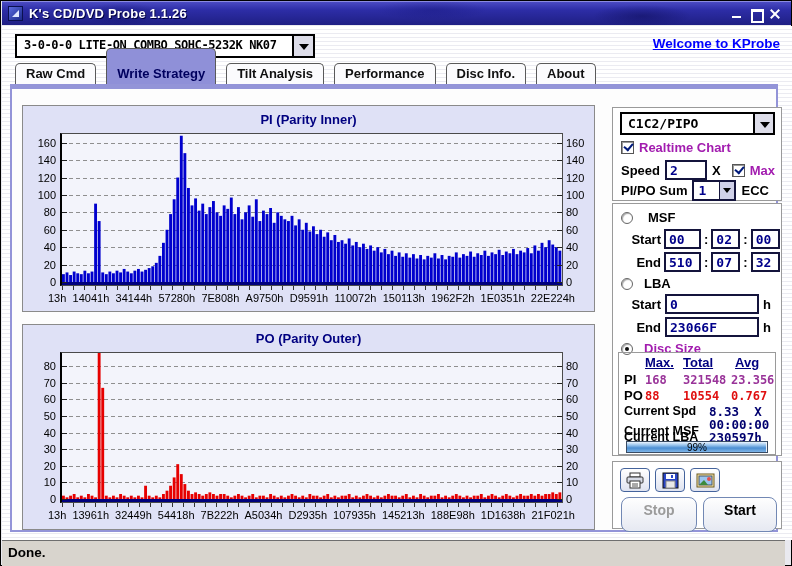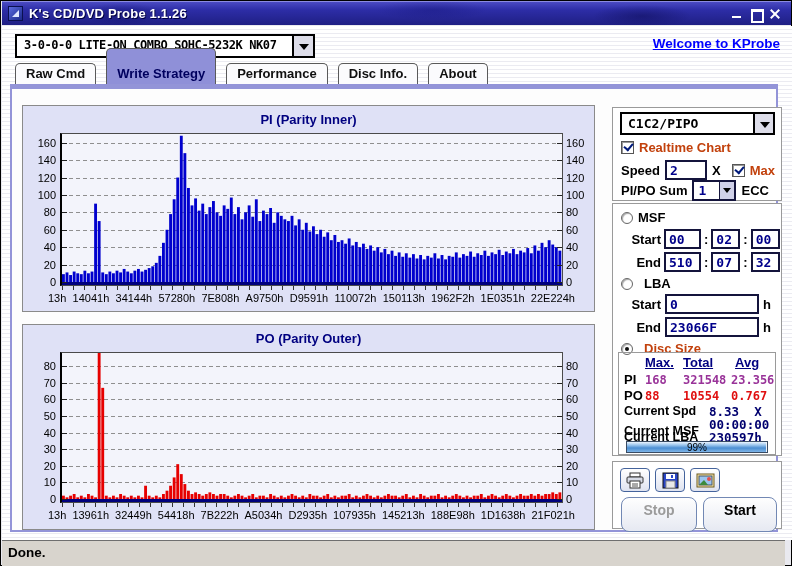--- a/index.html
+++ b/index.html
@@ -77,21 +77,21 @@
   #g1 { top:18px; height:94px; }
   #g2 { top:114px; height:253px; }
   #g3 { top:372px; height:68px; }
 
   .mode-combo { position:absolute; left:7px; top:4px; width:155px; height:23px; background:#fff; border:2px solid #000; }
   .mode-text { position:absolute; left:6px; top:2px; font-family:"DejaVu Sans Mono",monospace;
     font-size:13px; font-weight:bold; color:#000; }
   .mode-combo .combo-arrow { width:20px; }
 
   .lbl { font-size:13px; font-weight:bold; color:#000; }
-  .lbl-blue { font-size:13px; font-weight:bold; color:#c2410c; }
+  .lbl-blue { font-size:13px; font-weight:bold; color:#a21caf; }
   .row { position:absolute; display:flex; align-items:center; gap:5px; }
 
   .check { width:13px; height:13px; background:#fff; border:1px solid #555;
     box-shadow:inset 1px 1px 0 #999; position:relative; flex:0 0 13px; }
   .check.on::after { content:""; position:absolute; left:2px; top:1px; width:7px; height:4px;
     border-left:2px solid #001a7a; border-bottom:2px solid #001a7a; transform:rotate(-50deg); }
   .radio { width:12px; height:12px; border-radius:50%; background:#fff; border:1px solid #666;
     box-shadow:inset 1px 1px 1px #aaa; position:relative; flex:0 0 12px; }
   .radio.on::after { content:""; position:absolute; left:3px; top:3px; width:4px; height:4px;
     border-radius:50%; background:#101010; }
@@ -159,20 +159,21 @@
 
     <div class="drive-combo">
       <span class="drive-text">3-0-0-0 LITE-ON COMBO SOHC-5232K NK07</span>
       <span class="combo-arrow"></span>
     </div>
     <a class="welcome-link">Welcome to KProbe</a>
 
     <div class="tabbar">
         <div class="tab">Raw Cmd</div>
         <div class="tab active">Write Strategy</div>
+        <div class="tab">Tilt Analysis</div>
         <div class="tab">Performance</div>
         <div class="tab">Disc Info.</div>
         <div class="tab">About</div>
       </div>
 
     <div class="page">
 
       <div class="chart-panel" id="pi-panel">
         <div class="chart-title">PI (Parity Inner)</div>
         <div class="plot"><svg width="500" height="151">
@@ -607,21 +608,21 @@
             <span>1</span>
             <span class="m-arrow"></span>
           </span>
           <span class="lbl">ECC</span>
         </div>
       </div>
 
       <div class="group" id="g2">
         <div class="row" style="left:8px; top:6px;">
           <span class="radio"></span>
-          <span class="lbl" style="margin-left:0;">MSF</span>
+          <span class="lbl" style="margin-left:10px;">MSF</span>
         </div>
         <div class="row" style="left:10px; top:25px; gap:3px;">
           <span class="lbl" style="width:38px; text-align:right;">Start</span>
           <span class="inp" style="width:37px;">00</span>
           <span class="colon">:</span>
           <span class="inp" style="width:29px;">02</span>
           <span class="colon">:</span>
           <span class="inp" style="width:29px;">00</span>
         </div>
         <div class="row" style="left:10px; top:48px; gap:3px;">

